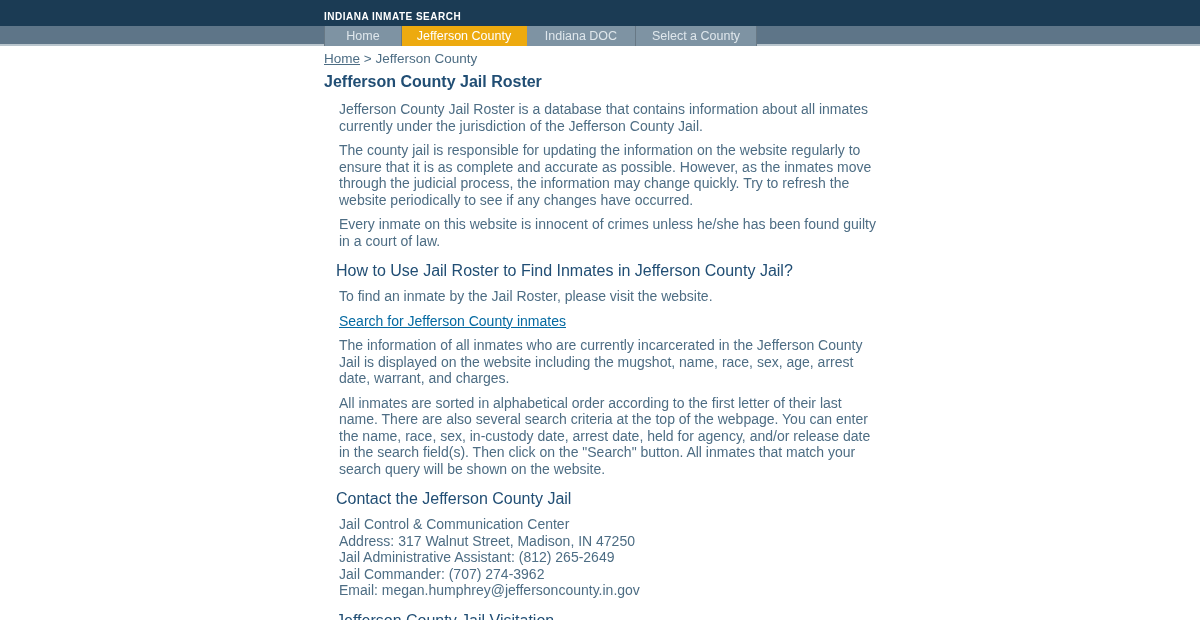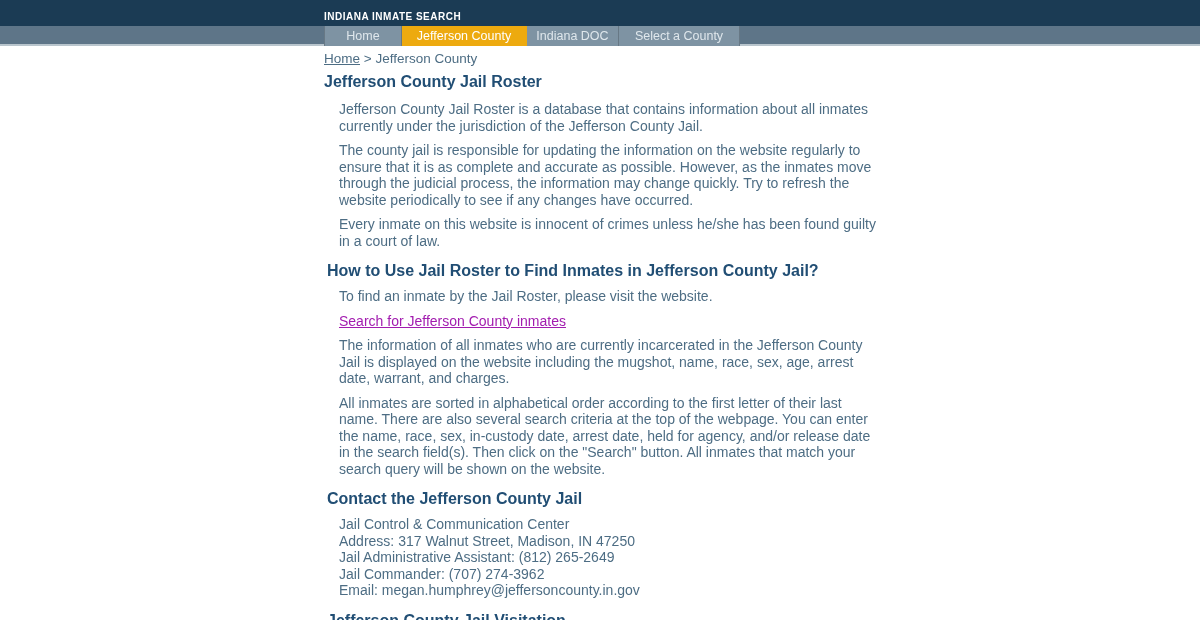--- a/index.html
+++ b/index.html
@@ -51,21 +51,21 @@
     font-size: 12.5px;
     color: #dfe7ec;
     background: #7e93a3;
     border-right: 1px solid rgba(0,0,0,0.18);
     cursor: pointer;
     white-space: nowrap;
   }
   .nav-item:first-child { border-left: 1px solid rgba(0,0,0,0.18); }
   .nav-item.w-home   { width: 78px;  }
   .nav-item.w-county { width: 125px; }
-  .nav-item.w-doc    { width: 92px; }
+  .nav-item.w-doc    { width: 109px; }
   .nav-item.w-select { width: 121px; }
   .nav-item.active {
     background: #edaa0f;
     color: #ffffff;
     border-color: #edaa0f;
   }
 
   
   main {
     width: 552px;
@@ -84,34 +84,34 @@
     cursor: pointer;
   }
   h1 {
     margin: 4px 0 0 0;
     font-size: 16px;
     line-height: 22px;
     font-weight: bold;
     color: #214e74;
   }
   h2 {
-    margin: 12px 0 0 3px;
+    margin: 12px 0 0 12px;
     font-size: 16px;
     line-height: 19px;
-    font-weight: bold;
+    font-weight: normal;
     color: #214e74;
   }
   p {
     margin: 8px 0 0 15px;
     font-size: 14px;
     line-height: 16.5px;
     color: #4d6d84;
   }
   .text-link {
-    color: #a21caf;
+    color: #0369a1;
     text-decoration: underline;
     cursor: pointer;
   }
 </style>
 </head>
 <body>
 
 <header class="topbar">
   <div class="topbar-inner">
     <span class="brand">INDIANA INMATE SEARCH</span>

